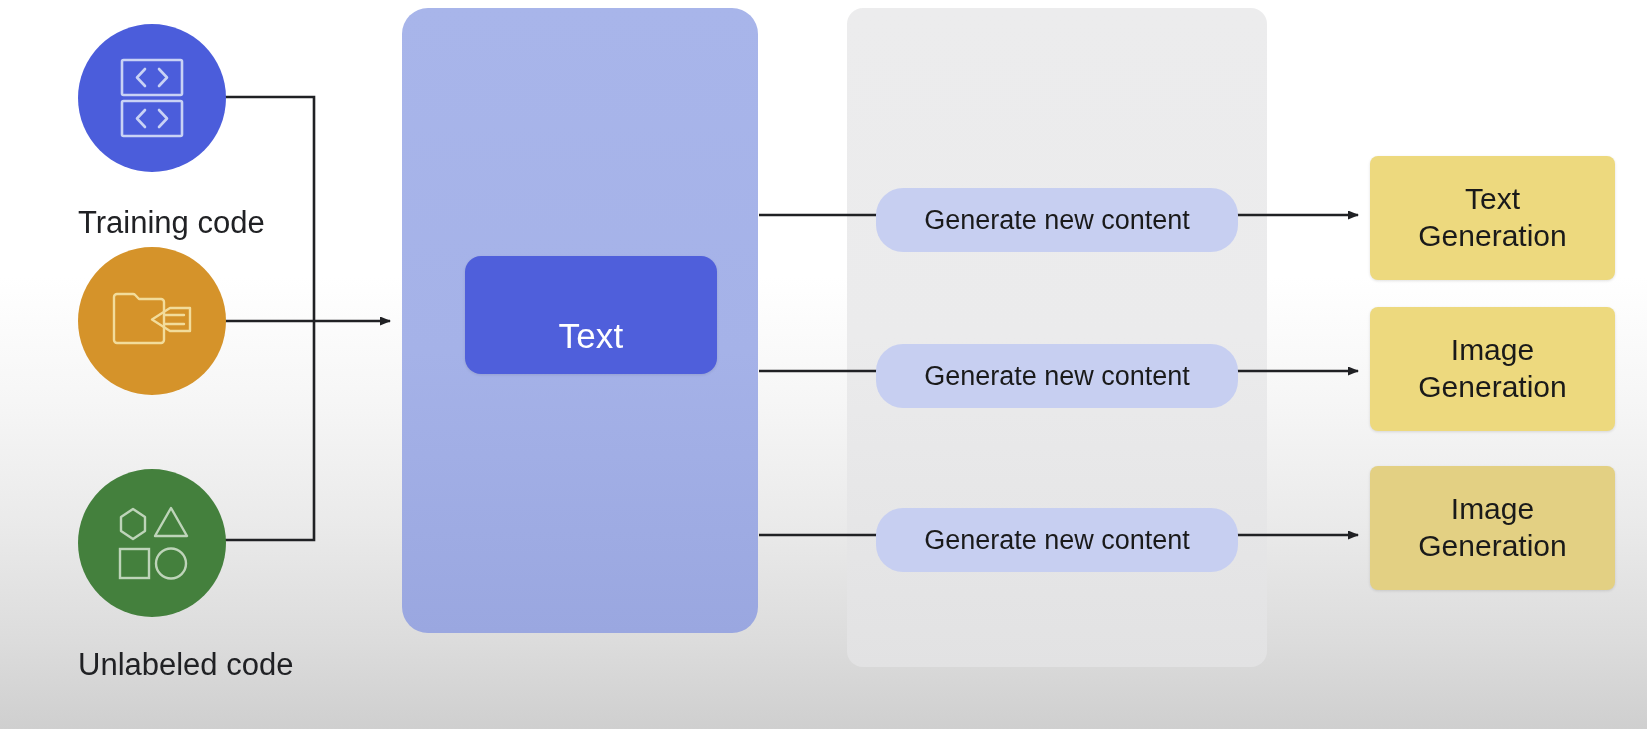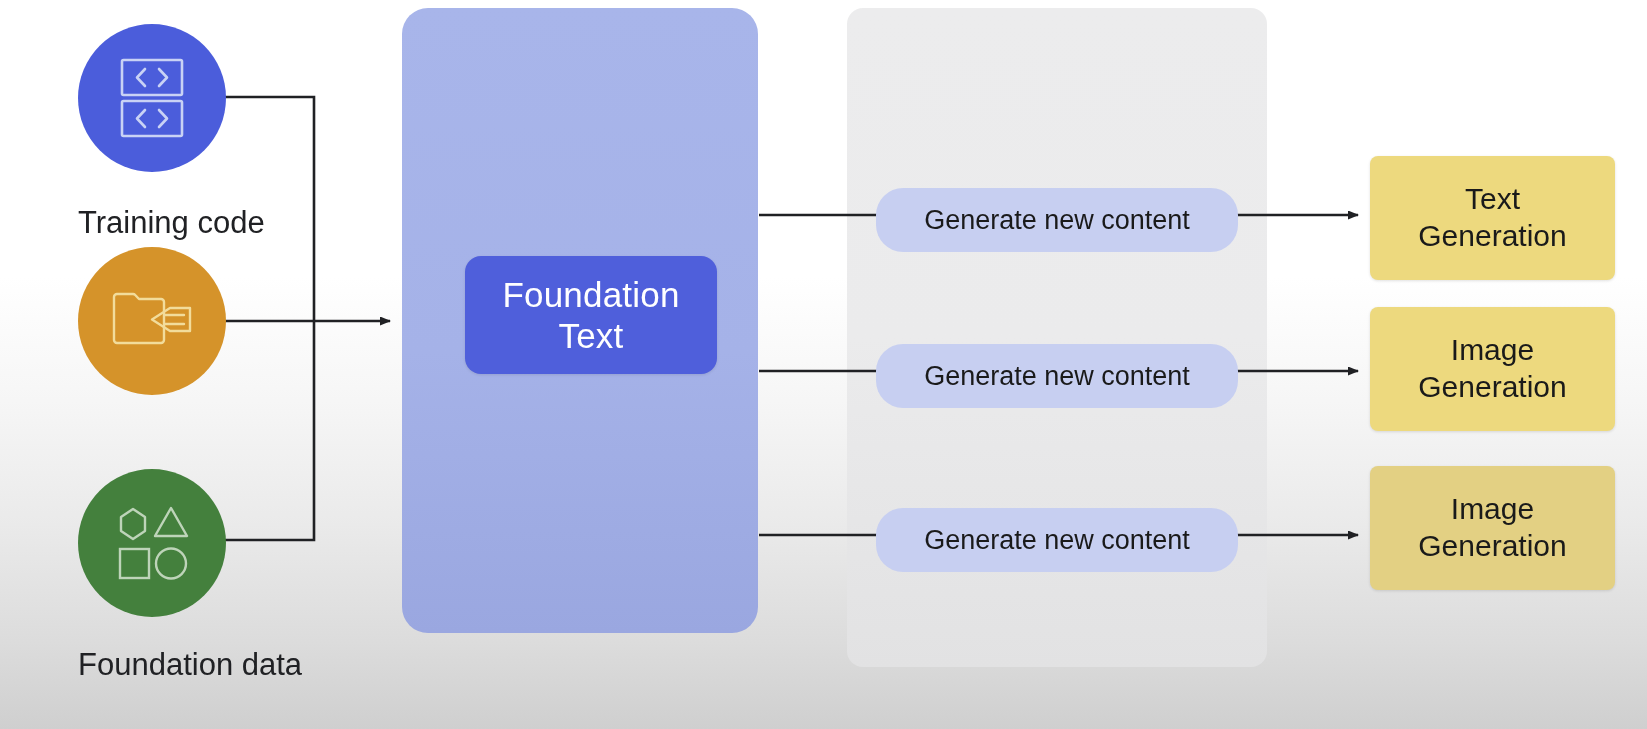--- a/index.html
+++ b/index.html
@@ -170,21 +170,21 @@
     <path d="M759,371 L878,371" fill="none" stroke="#202124" stroke-width="2.6"></path>
     <path d="M759,535 L878,535" fill="none" stroke="#202124" stroke-width="2.6"></path>
 
     <path d="M1190,215 L1358,215" fill="none" stroke="#202124" stroke-width="2.6" marker-end="url(#arrowhead)"></path>
     <path d="M1190,371 L1358,371" fill="none" stroke="#202124" stroke-width="2.6" marker-end="url(#arrowhead)"></path>
     <path d="M1190,535 L1358,535" fill="none" stroke="#202124" stroke-width="2.6" marker-end="url(#arrowhead)"></path>
   </svg>
 
   <div class="fm-box">
     <div class="fm-box-label">
-      <span>Foundation</span><br>
+      <br>
       <span>Text</span>
     </div>
   </div>
 
   <div class="source src-code">
     <div class="source-circle c-code">
       <svg width="66" height="82" viewBox="0 0 66 82" xmlns="http://www.w3.org/2000/svg">
         <rect x="3" y="3" width="60" height="35" rx="1.5" fill="none" stroke="#c9d2f5" stroke-width="2.6"></rect>
         <path d="M26,12 L18,20.5 L26,29" fill="none" stroke="#c9d2f5" stroke-width="2.6" stroke-linecap="round" stroke-linejoin="round"></path>
         <path d="M40,12 L48,20.5 L40,29" fill="none" stroke="#c9d2f5" stroke-width="2.6" stroke-linecap="round" stroke-linejoin="round"></path>
@@ -214,21 +214,21 @@
     <div class="source-circle c-green">
       <svg width="86" height="80" viewBox="0 0 86 80" xmlns="http://www.w3.org/2000/svg">
         <path d="M12,14 L24,6 L36,14 L36,28 L24,36 L12,28 Z" fill="none" stroke="#bed4b9" stroke-width="2.4" stroke-linejoin="round"></path>
         <path d="M62,5 L78,33 L46,33 Z" fill="none" stroke="#bed4b9" stroke-width="2.4" stroke-linejoin="round"></path>
         <rect x="11" y="46" width="29" height="29" fill="none" stroke="#bed4b9" stroke-width="2.4"></rect>
         <circle cx="62" cy="60.5" r="15" fill="none" stroke="#bed4b9" stroke-width="2.4"></circle>
       </svg>
     </div>
   </div>
   <div class="source" style="left:78px; top:635px; width:148px;">
-    <div class="source-label">Foundation data</div>
+    <div class="source-label">Unlabeled code</div>
   </div>
 
   <div class="pill pill-1">
     <span class="pill-label">Generate new content</span>
   </div>
   <div class="pill pill-2">
     <span class="pill-label">Generate new content</span>
   </div>
   <div class="pill pill-3">
     <span class="pill-label">Generate new content</span>

